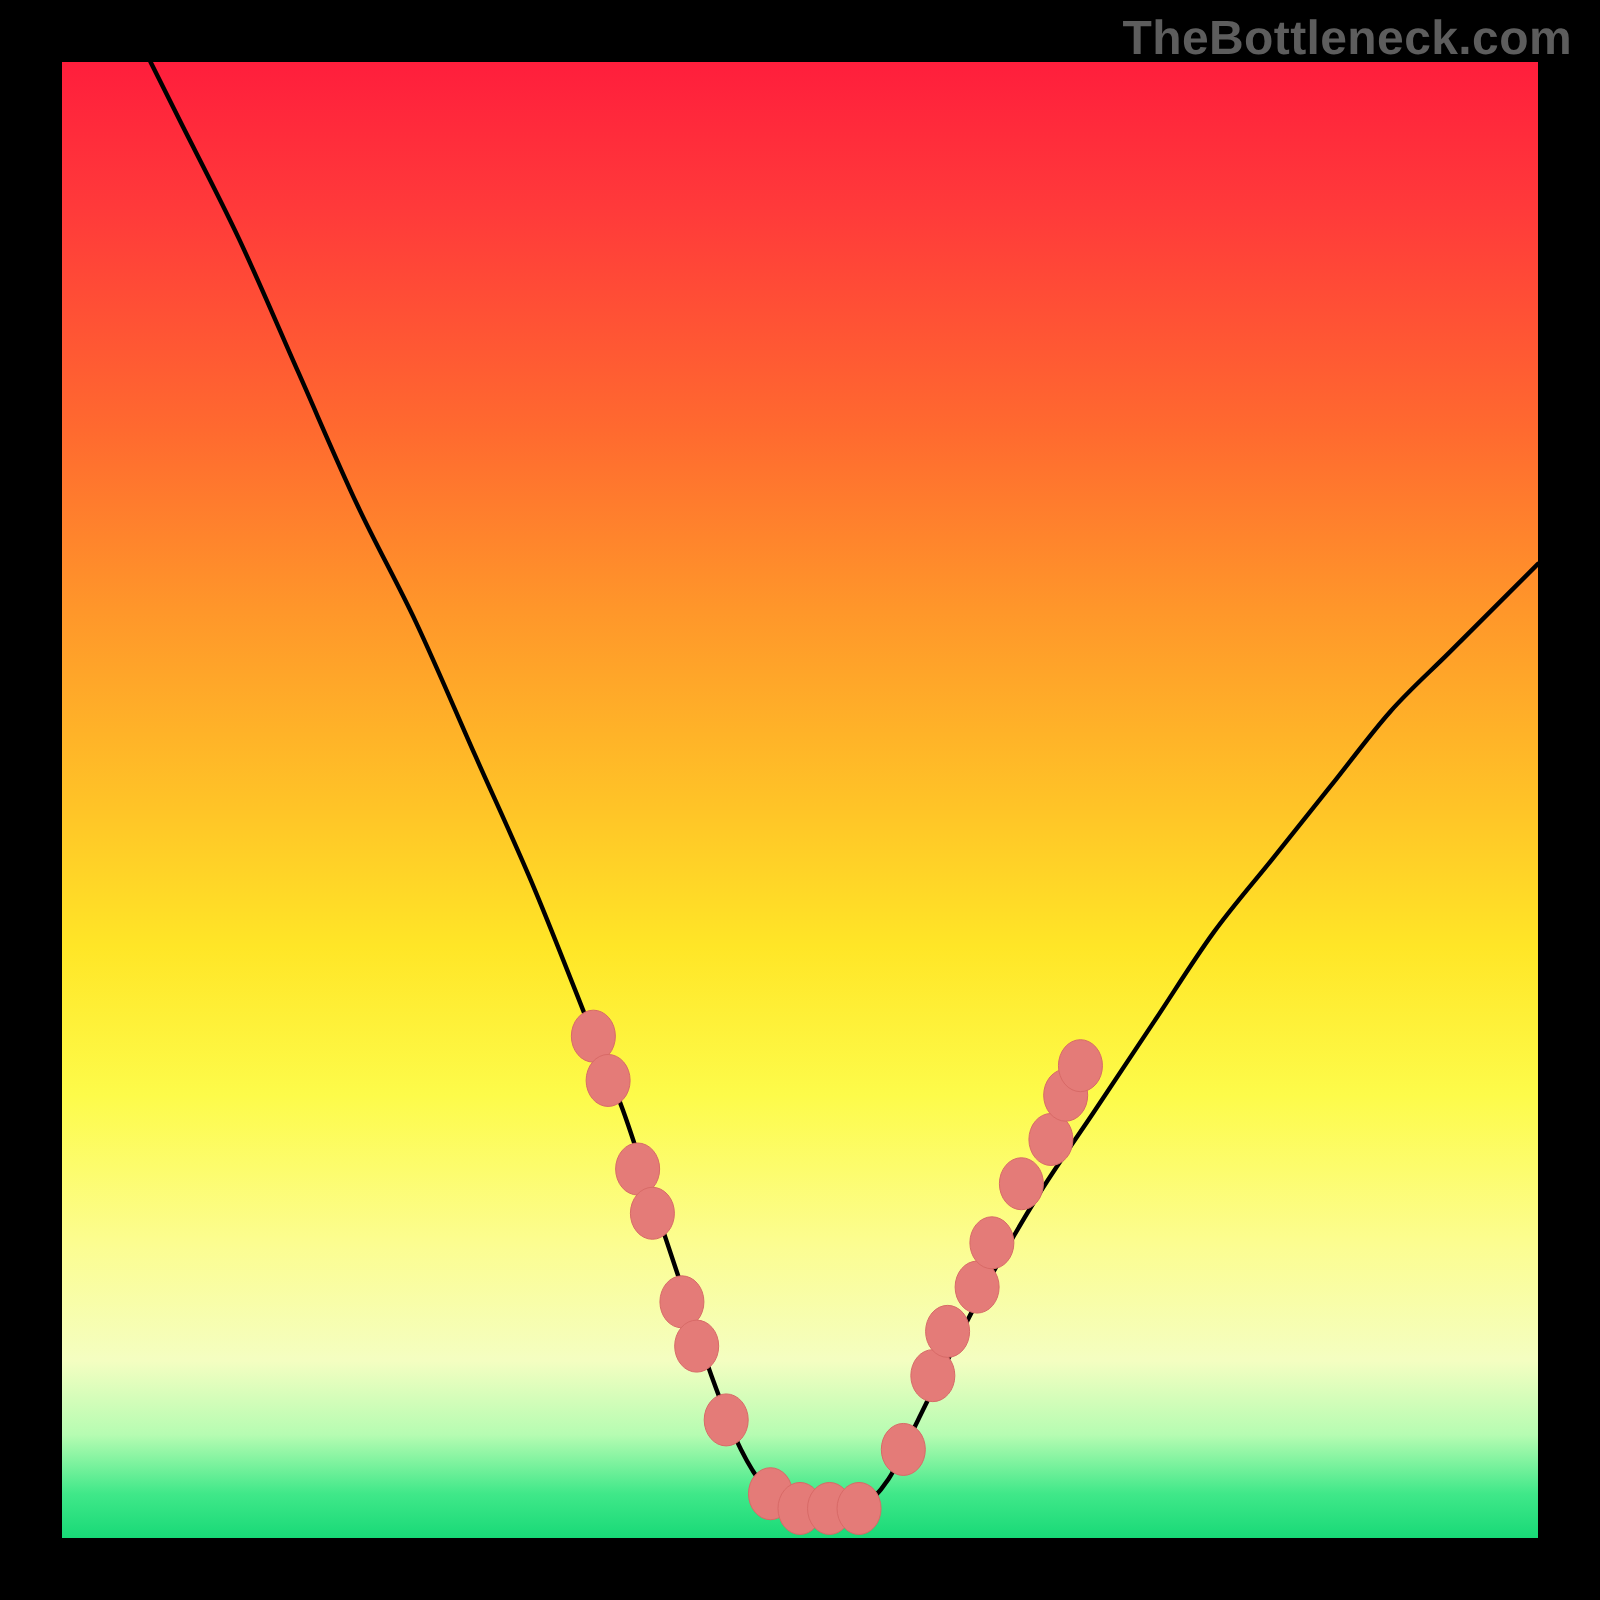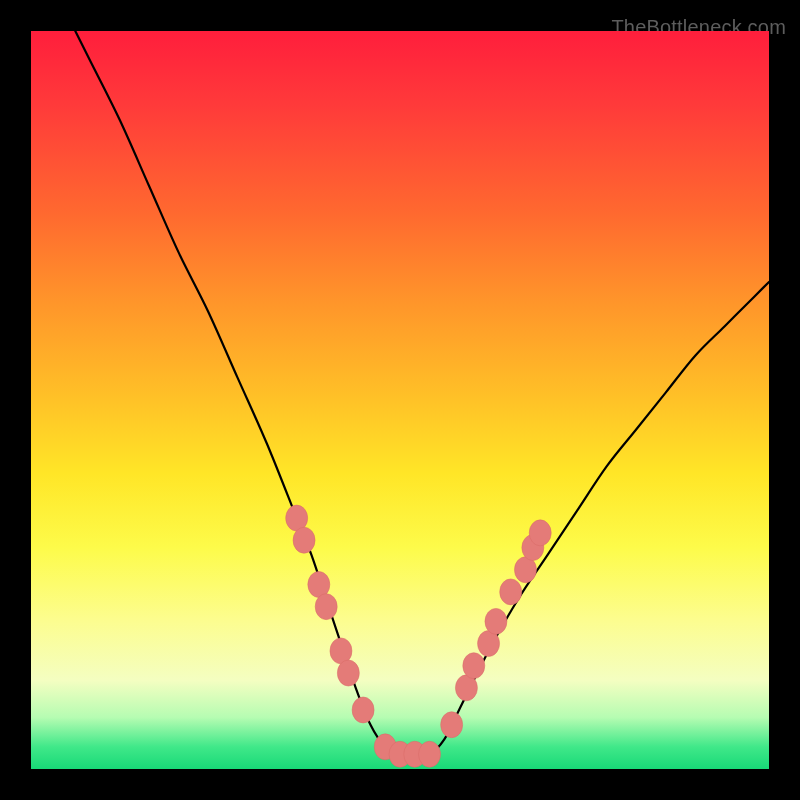--- a/index.html
+++ b/index.html
@@ -38,25 +38,24 @@
       #b6fcb2 93%,
       #40e889 97%,
       #18d977 100%
     );
   }
   .watermark {
     position: absolute;
     top: 6px;
     right: 14px;
     color: #5d5d5d;
-    font-size: 20px;
+    font-size: 24px;
     letter-spacing: 0.2px;
-    font-weight: 400;
+    font-weight: 700;
     user-select: none;
-    margin-top: 10px;
   }
   svg.curve {
     position: absolute;
     left: 0;
     top: 0;
     width: 738px;
     height: 738px;
     pointer-events: none;
   }
 </style>

